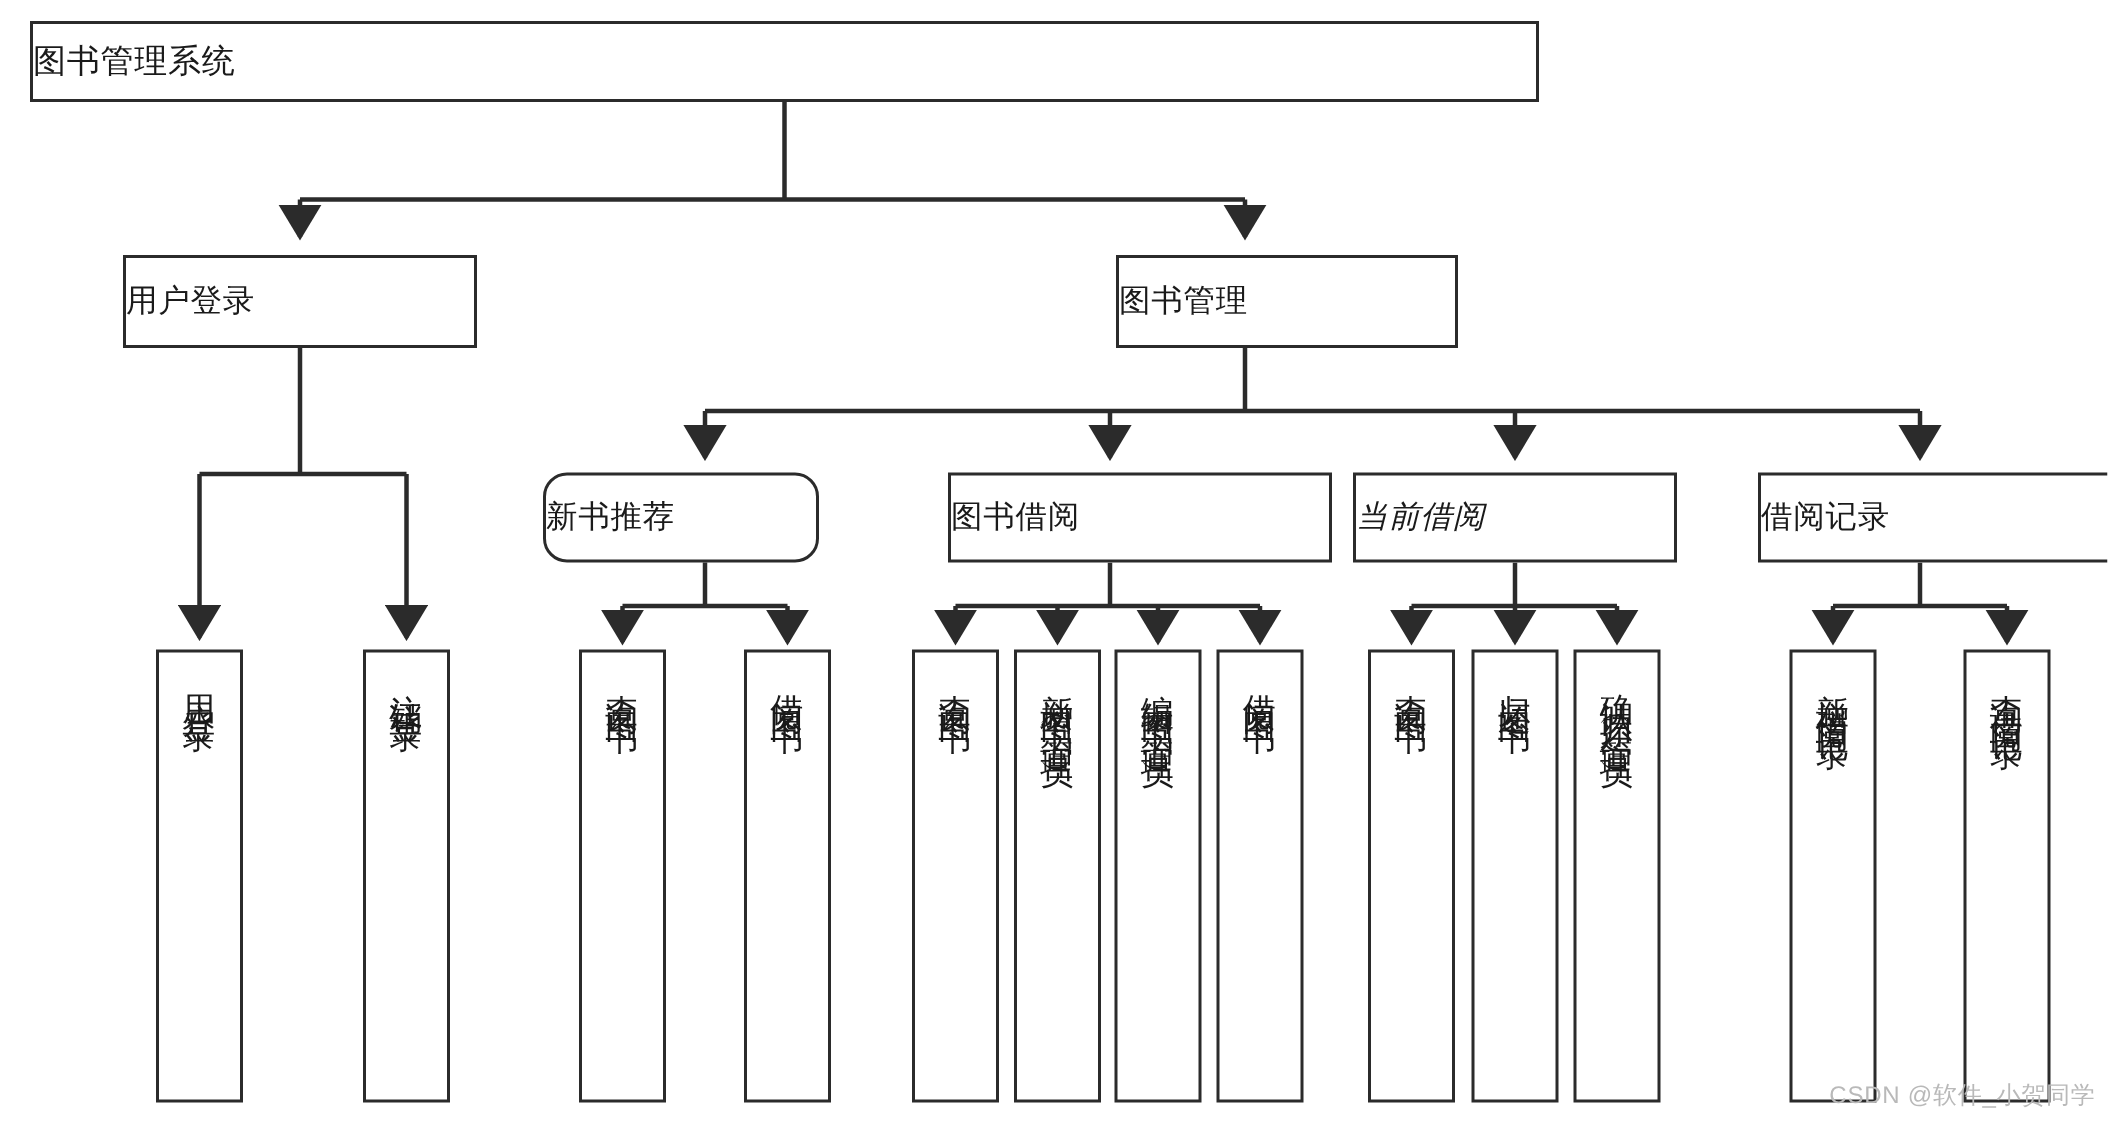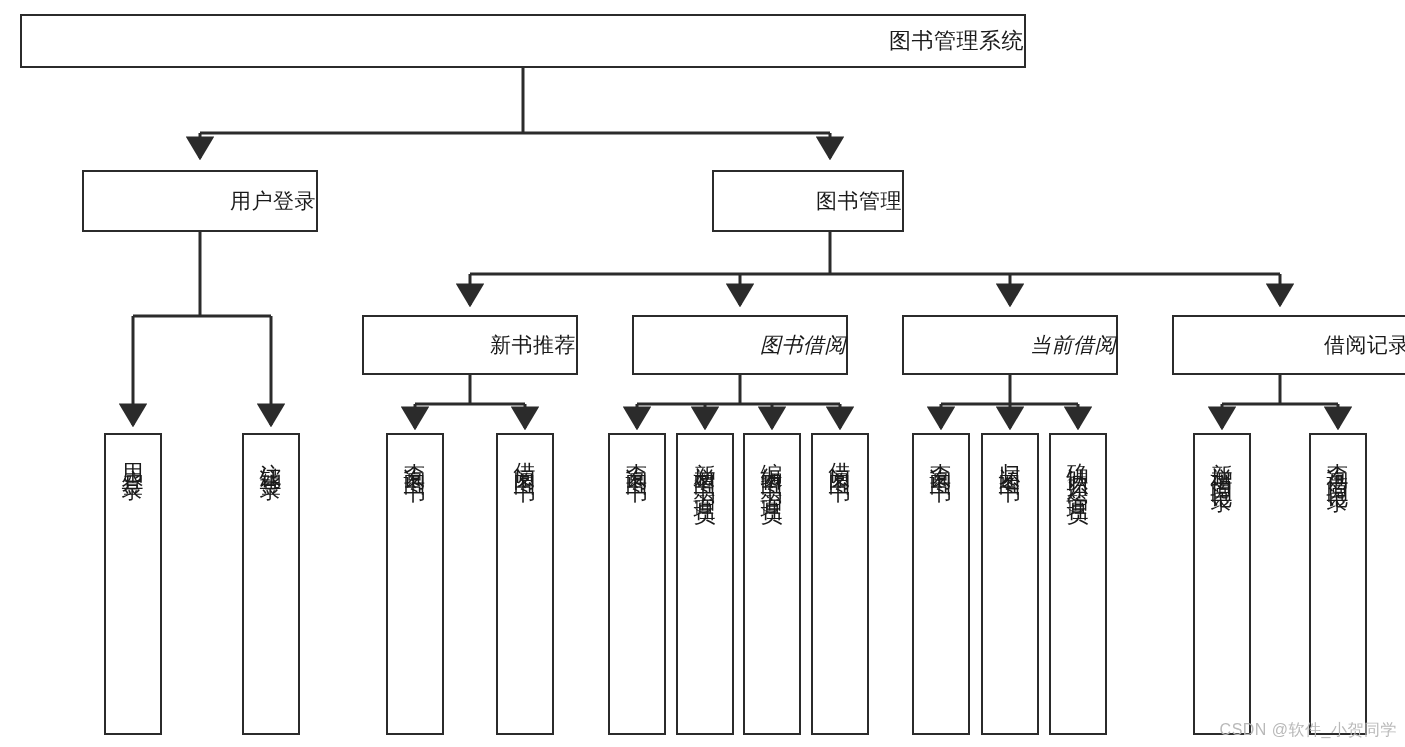--- a/index.html
+++ b/index.html
@@ -25,21 +25,21 @@
     height: 747px;
     pointer-events: none;
   }
   .node {
     position: absolute;
     box-sizing: border-box;
     background: #ffffff;
     border: 2px solid #2b2b2b;
     display: flex;
     align-items: center;
-    justify-content: flex-end;
+    justify-content: flex-start;
     color: #1a1a1a;
     z-index: 2;
   }
   .node.h-node {
     font-size: 21px;
     letter-spacing: 0.5px;
     line-height: 1.2;
   }
   .node.root {
     font-size: 22px;
@@ -124,28 +124,28 @@
     </g>
   </svg>
 
   <div class="node root h-node" style="left:20px; top:14px; width:1006px; height:54px;">
     <span>图书管理系统</span>
   </div>
 
   <div class="node h-node" style="left:82px; top:170px; width:236px; height:62px;">
     <span>用户登录</span>
   </div>
-  <div class="node h-node" style="left:712px; top:170px; width:192px; height:62px;">
+  <div class="node h-node" style="left:744px; top:170px; width:228px; height:62px;">
     <span>图书管理</span>
   </div>
 
-  <div class="node h-node" style="left:362px; top:315px; width:216px; height:60px;">
+  <div class="node h-node" style="left:362px; top:315px; width:184px; height:60px;border-radius:16px;">
     <span>新书推荐</span>
   </div>
-  <div class="node h-node" style="left:632px; top:315px; width:216px; height:60px;font-style:italic;">
+  <div class="node h-node" style="left:632px; top:315px; width:256px; height:60px;">
     <span>图书借阅</span>
   </div>
   <div class="node h-node" style="left:902px; top:315px; width:216px; height:60px;font-style:italic;">
     <span>当前借阅</span>
   </div>
   <div class="node h-node" style="left:1172px; top:315px; width:240px; height:60px;">
     <span>借阅记录</span>
   </div>
 
   <div class="node leaf" style="left:104px; top:433px; width:58px; height:302px;">

